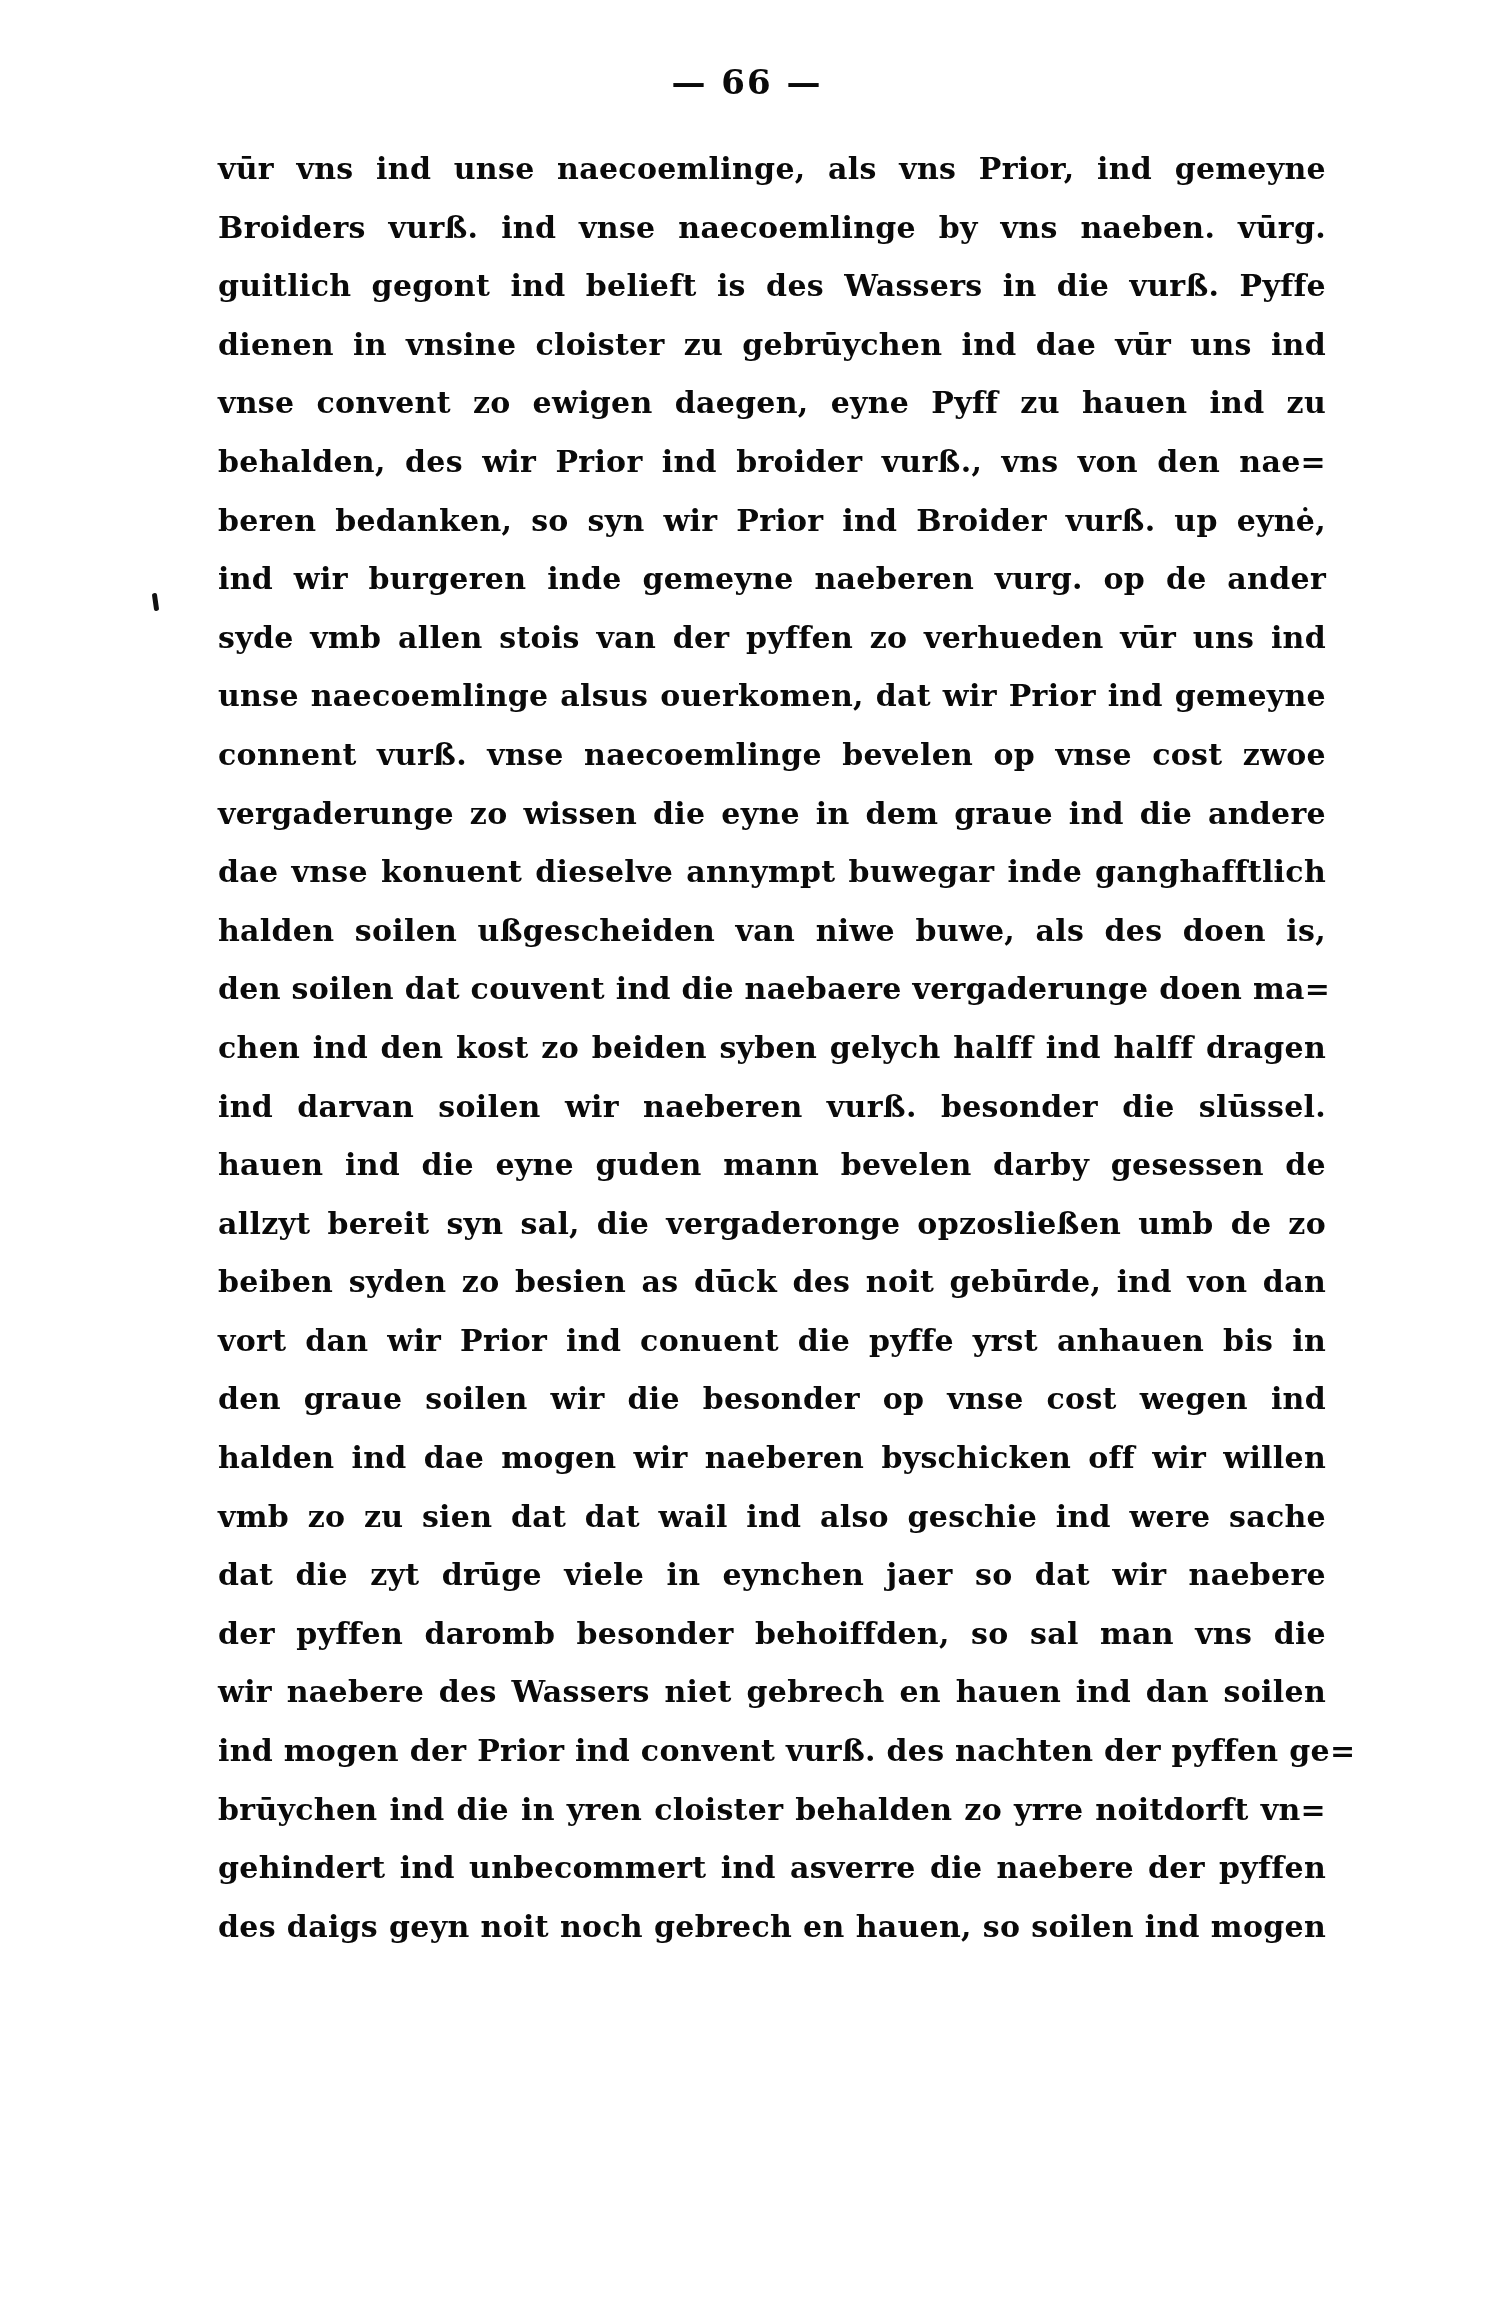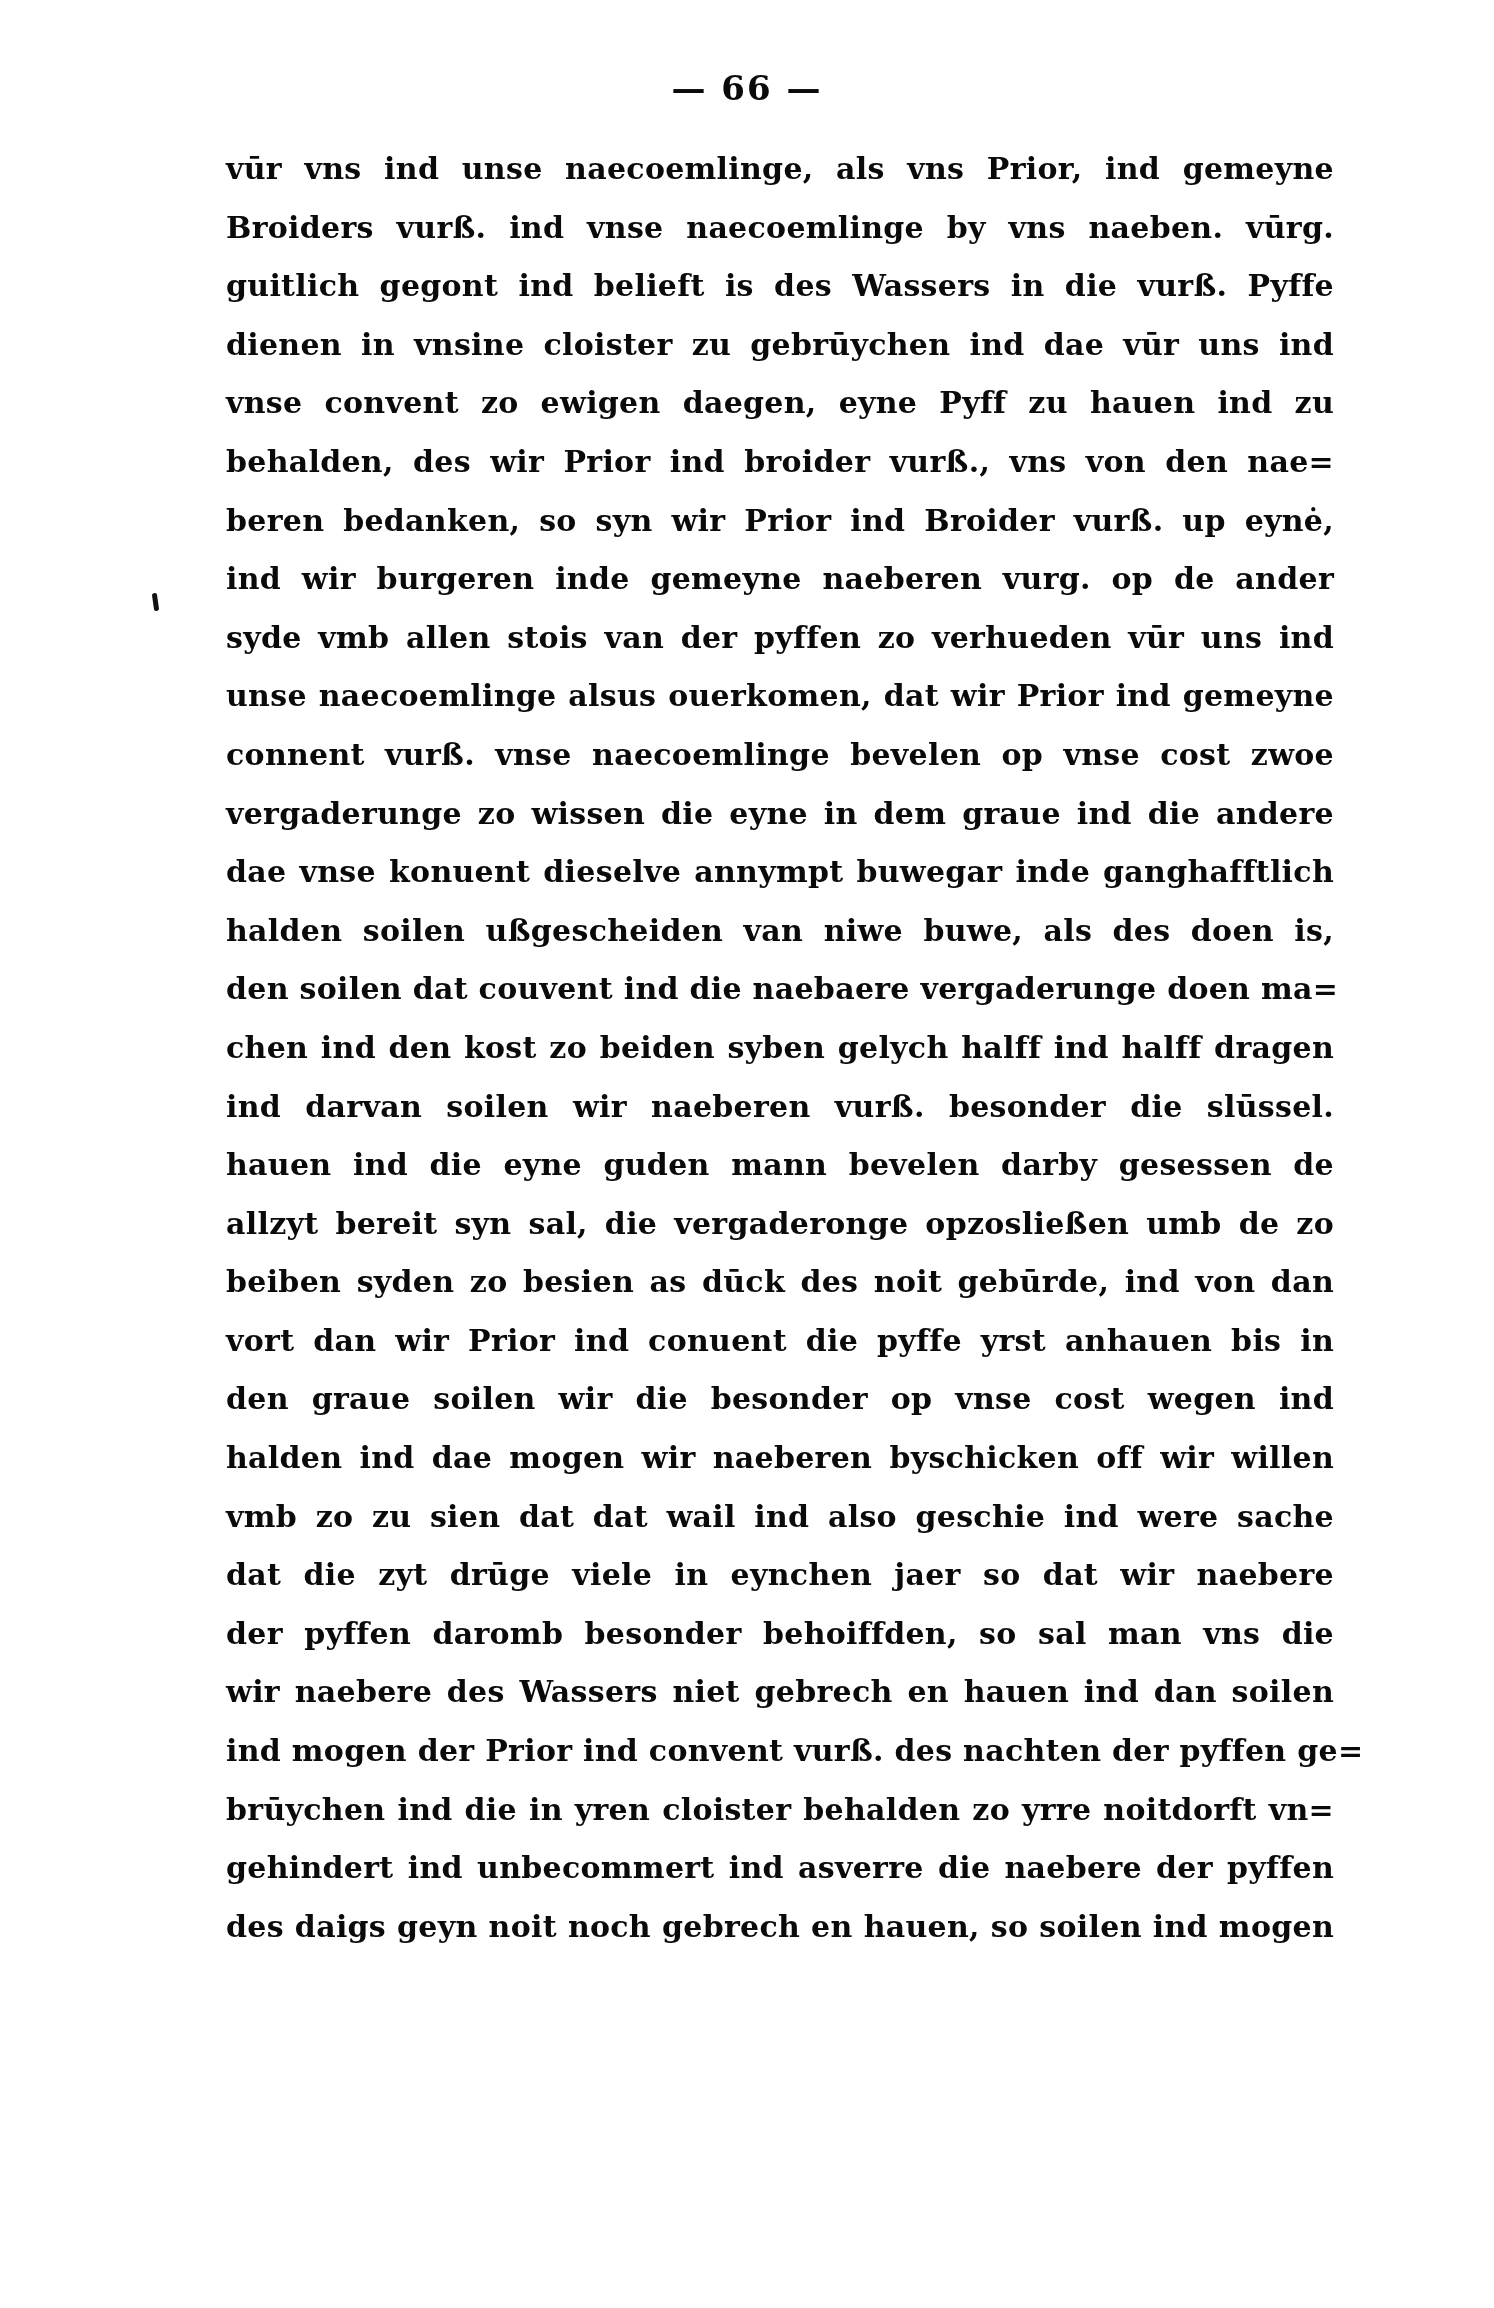--- a/index.html
+++ b/index.html
@@ -1,20 +1,20 @@
 <!DOCTYPE html>
 <html><head>
 <meta charset="utf-8">
 <style>
   html, body { margin: 0; padding: 0; background: #ffffff; }
   body { width: 1494px; height: 2308px; position: relative; overflow: hidden;
          font-family: "DejaVu Serif", serif; color: #0a0a0a; }
-  .page-number { position: absolute; left: 0; width: 1494px; top: 68px; text-align: center;
+  .page-number { position: absolute; left: 0; width: 1494px; top: 62px; text-align: center;
                  font-size: 34px; font-weight: bold; letter-spacing: 2px; }
-  .text-block { position: absolute; left: 226px; top: 140px; width: 1108px; }
+  .text-block { position: absolute; left: 218px; top: 140px; width: 1108px; }
   .line { height: 58.6px; line-height: 58.6px; font-size: 30px; font-weight: bold;
           text-align: justify; text-align-last: justify; white-space: nowrap;
           letter-spacing: 0.3px; }
   .margin-mark { position: absolute; left: 153px; top: 593px; width: 5px; height: 18px;
                  background: #111; border-radius: 2px; transform: rotate(-8deg); }
 </style>
 </head>
 <body>
 
 <div class="page-number">— 66 —</div>

